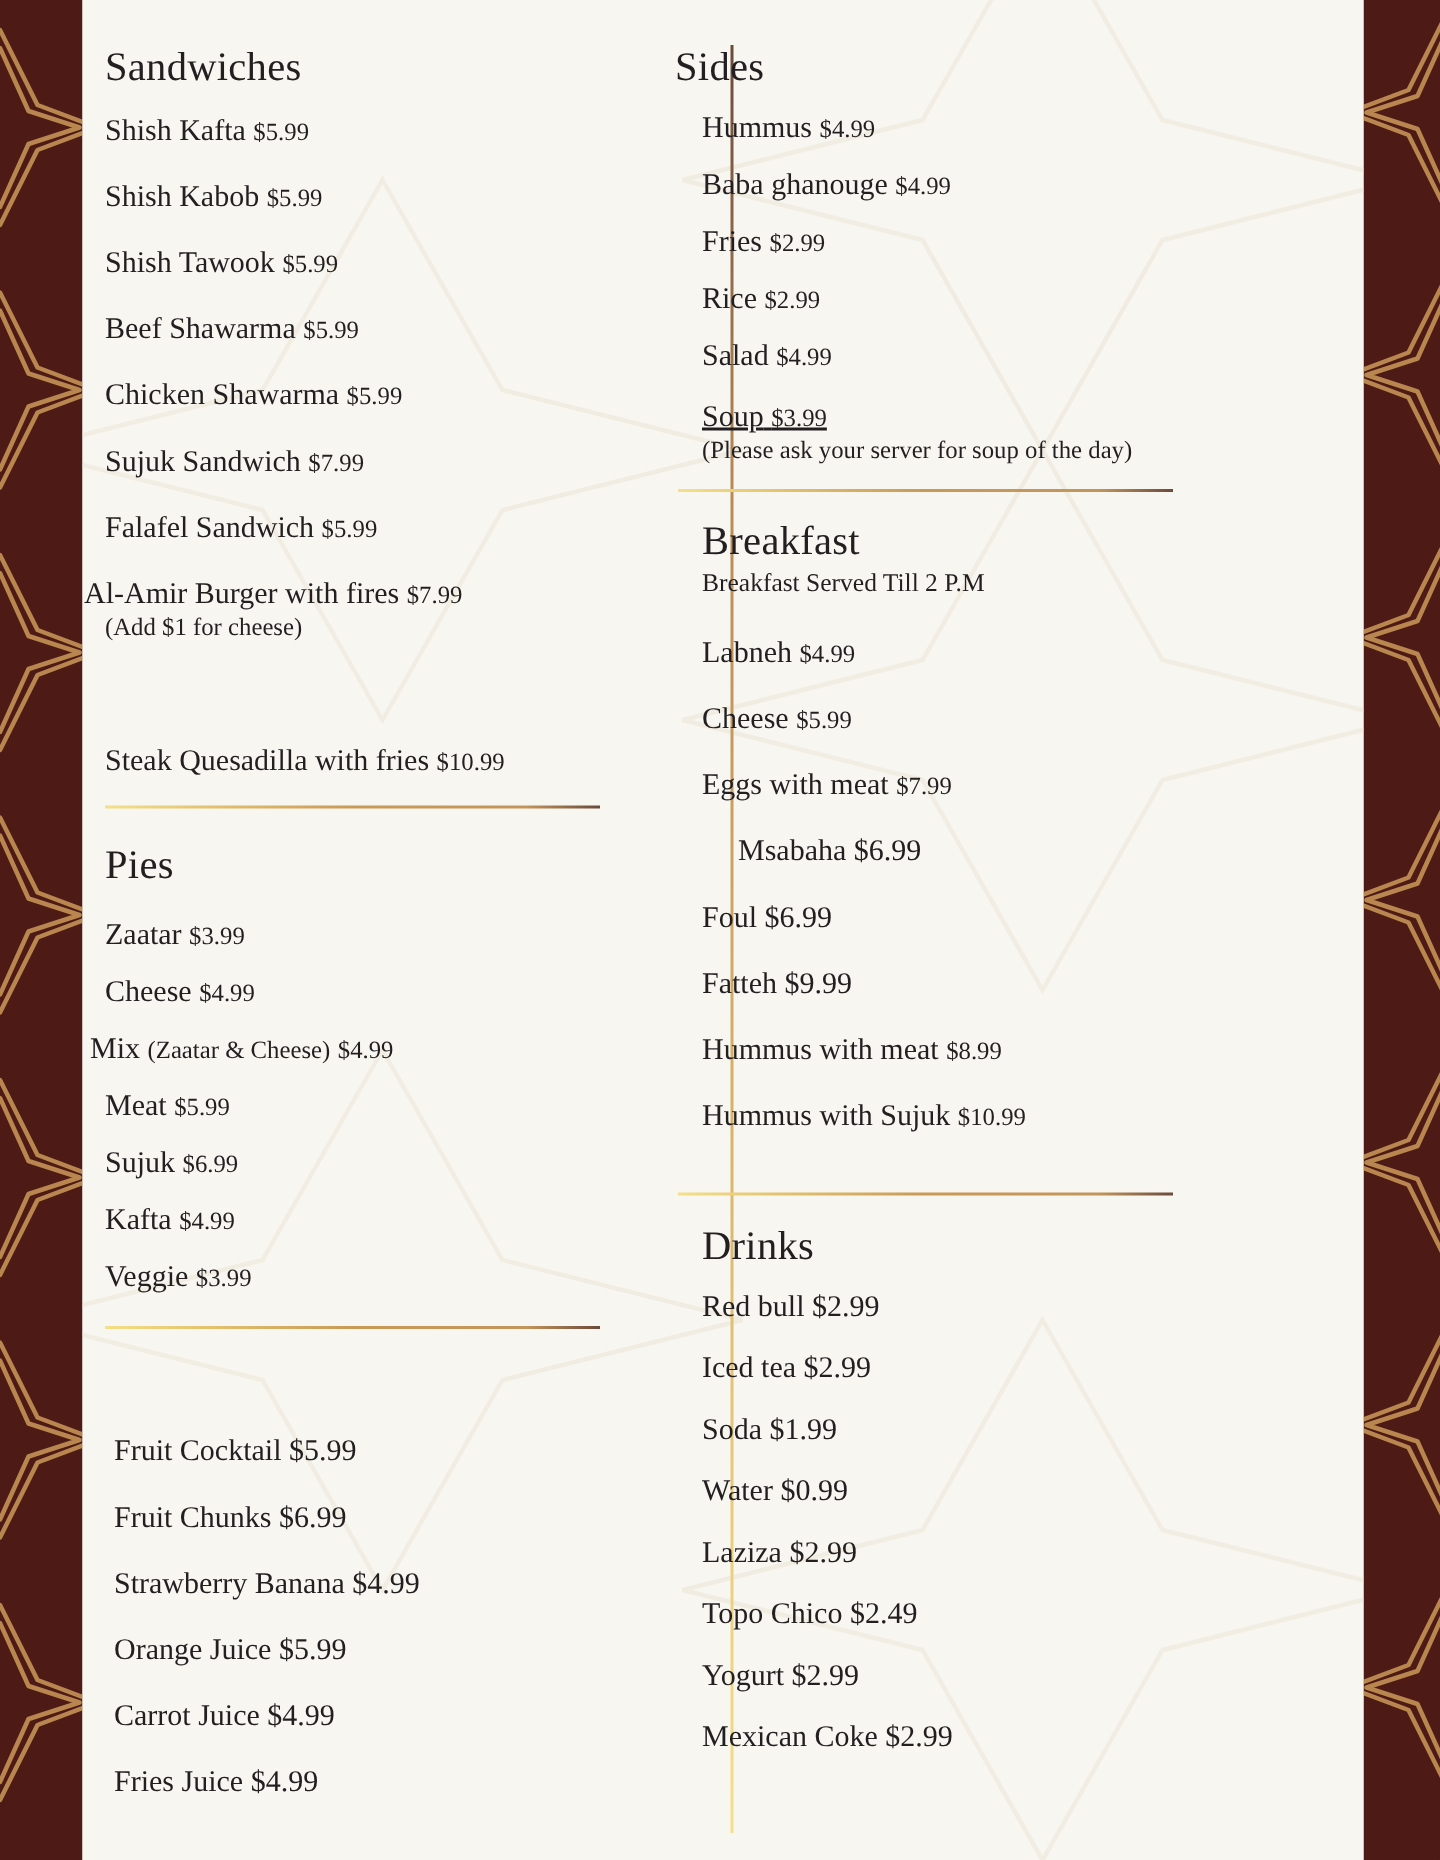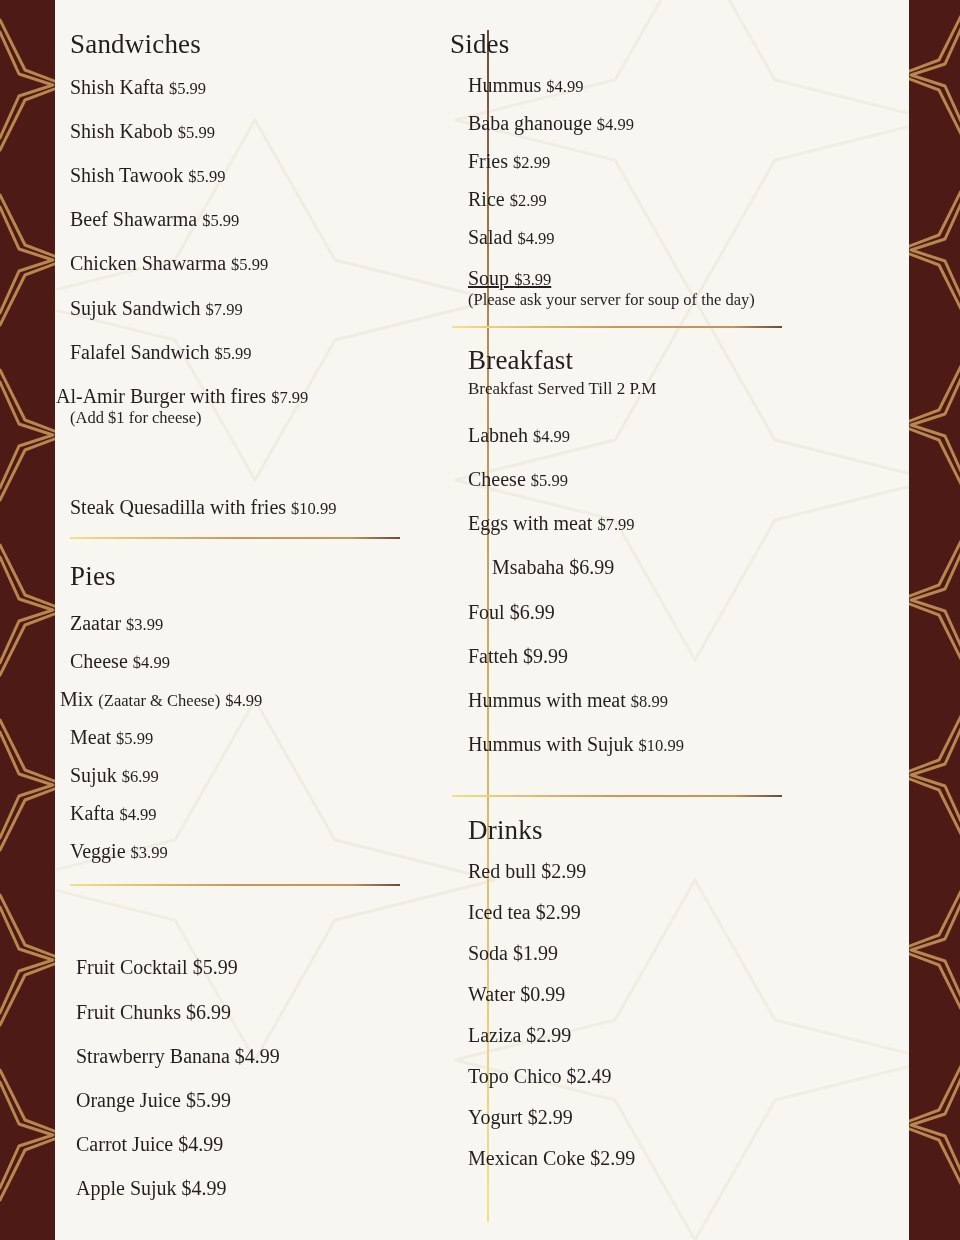--- a/index.html
+++ b/index.html
@@ -119,21 +119,21 @@
   <div class="item" style="left:15px; top:841px;"><span>Veggie</span> <span class="price">$3.99</span></div>
 
   <div class="hline" style="left:15px; top:884px; width:330px;"></div>
 
 
   <div class="item" style="left:21px; top:957px;"><span>Fruit Cocktail</span> <span class="price lining">$5.99</span></div>
   <div class="item" style="left:21px; top:1002px;"><span>Fruit Chunks</span> <span class="price lining">$6.99</span></div>
   <div class="item" style="left:21px; top:1046px;"><span>Strawberry Banana</span> <span class="price lining">$4.99</span></div>
   <div class="item" style="left:21px; top:1090px;"><span>Orange Juice</span> <span class="price lining">$5.99</span></div>
   <div class="item" style="left:21px; top:1134px;"><span>Carrot Juice</span> <span class="price lining">$4.99</span></div>
-  <div class="item" style="left:21px; top:1178px;"><span>Apple Sujuk</span> <span class="price lining">$4.99</span></div>
+  <div class="item" style="left:21px; top:1178px;"><span>Fries Juice</span> <span class="price lining">$4.99</span></div>
 
   <h2 class="section-title" style="left:395px; top:31px;font-family:Liberation Serif, serif;">Sides</h2>
 
   <div class="item" style="left:413px; top:75px;"><span>Hummus</span> <span class="price">$4.99</span></div>
   <div class="item" style="left:413px; top:113px;"><span>Baba ghanouge</span> <span class="price">$4.99</span></div>
   <div class="item" style="left:413px; top:151px;"><span>Fries</span> <span class="price">$2.99</span></div>
   <div class="item" style="left:413px; top:189px;"><span>Rice</span> <span class="price">$2.99</span></div>
   <div class="item" style="left:413px; top:227px;"><span>Salad</span> <span class="price">$4.99</span></div>
   <div class="item" style="left:413px; top:268px;text-decoration:underline;"><span>Soup</span> <span class="price">$3.99</span></div>
   <div class="note" style="left:413px; top:292px;">(Please ask your server for soup of the day)</div>

